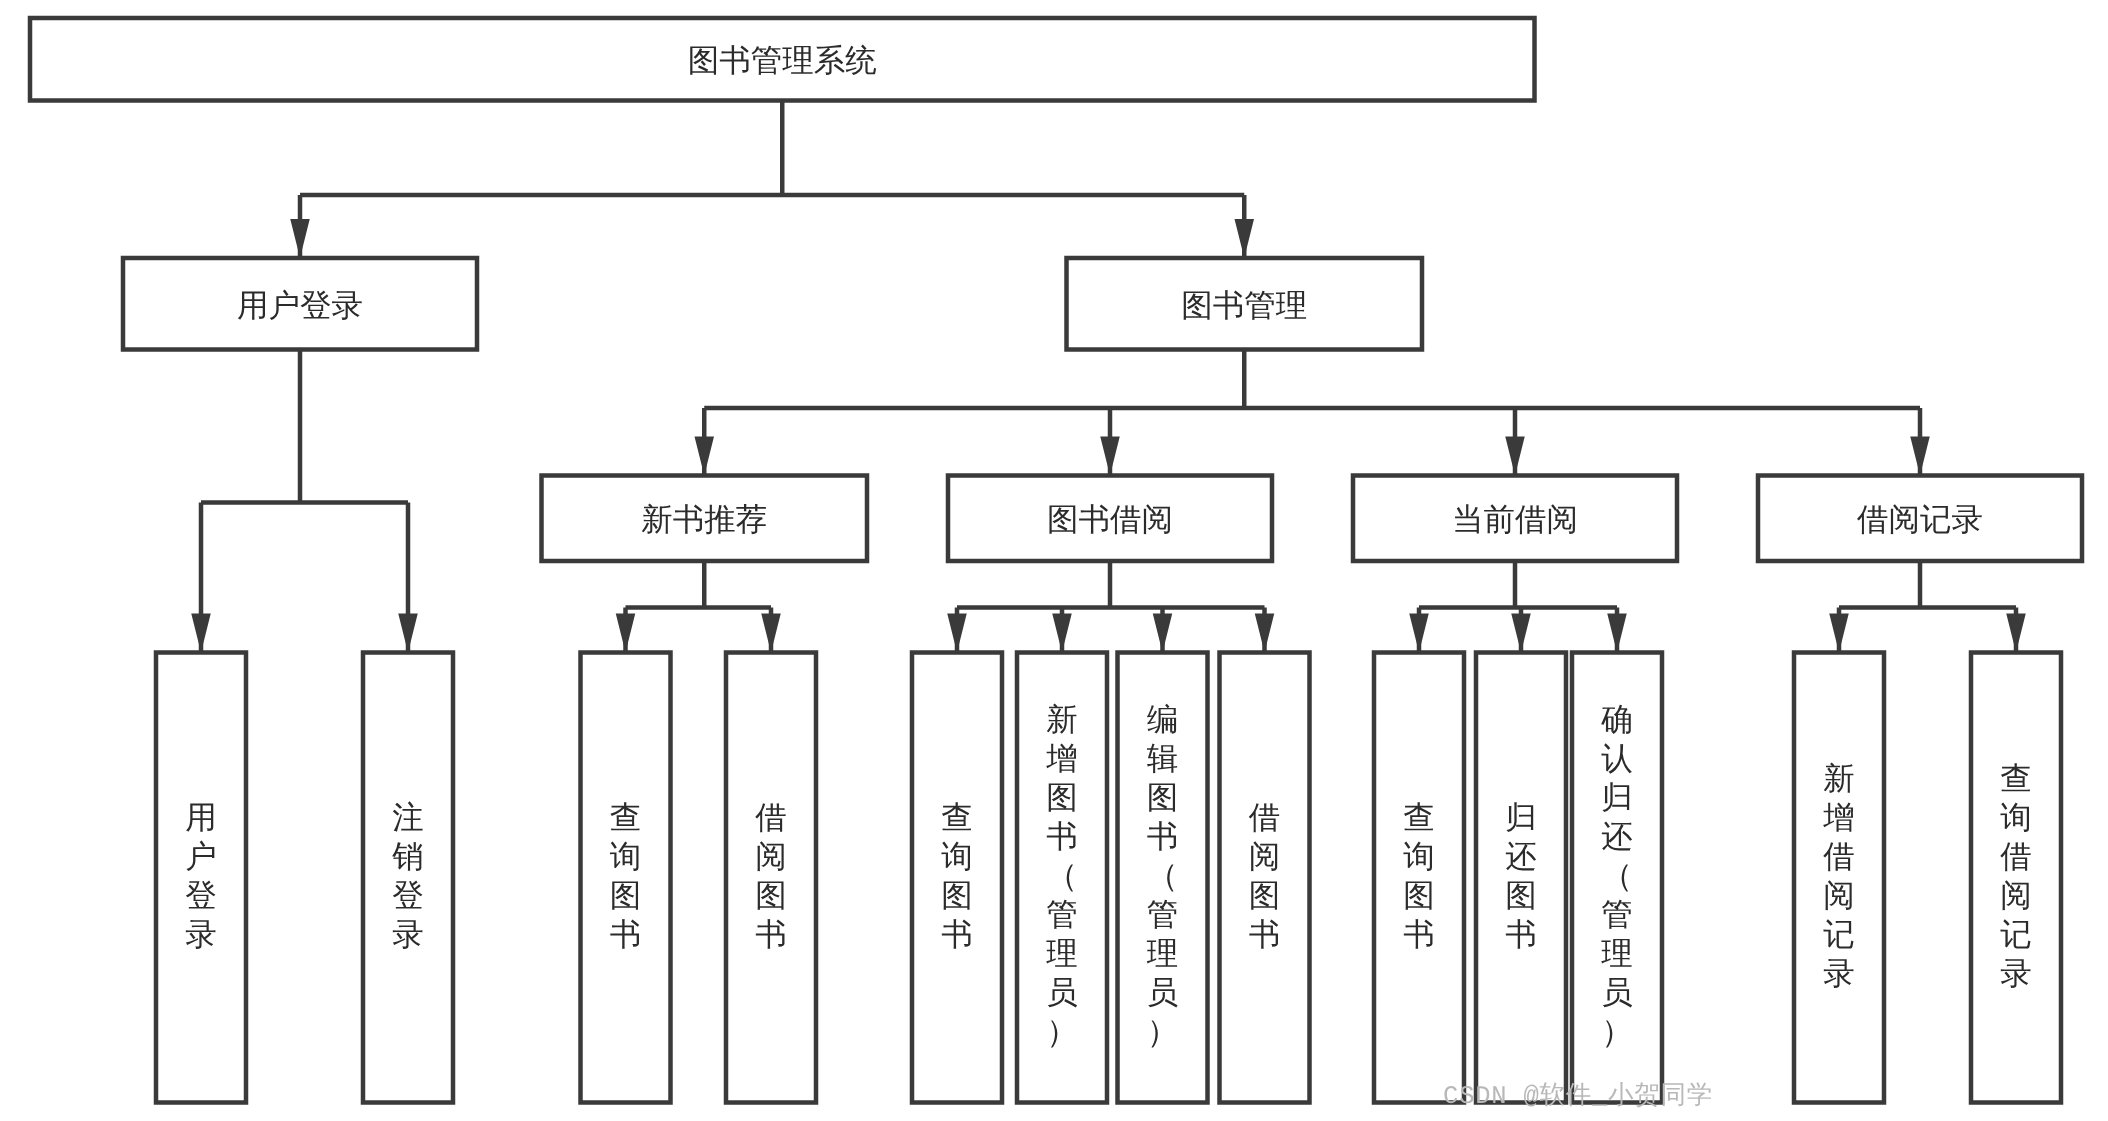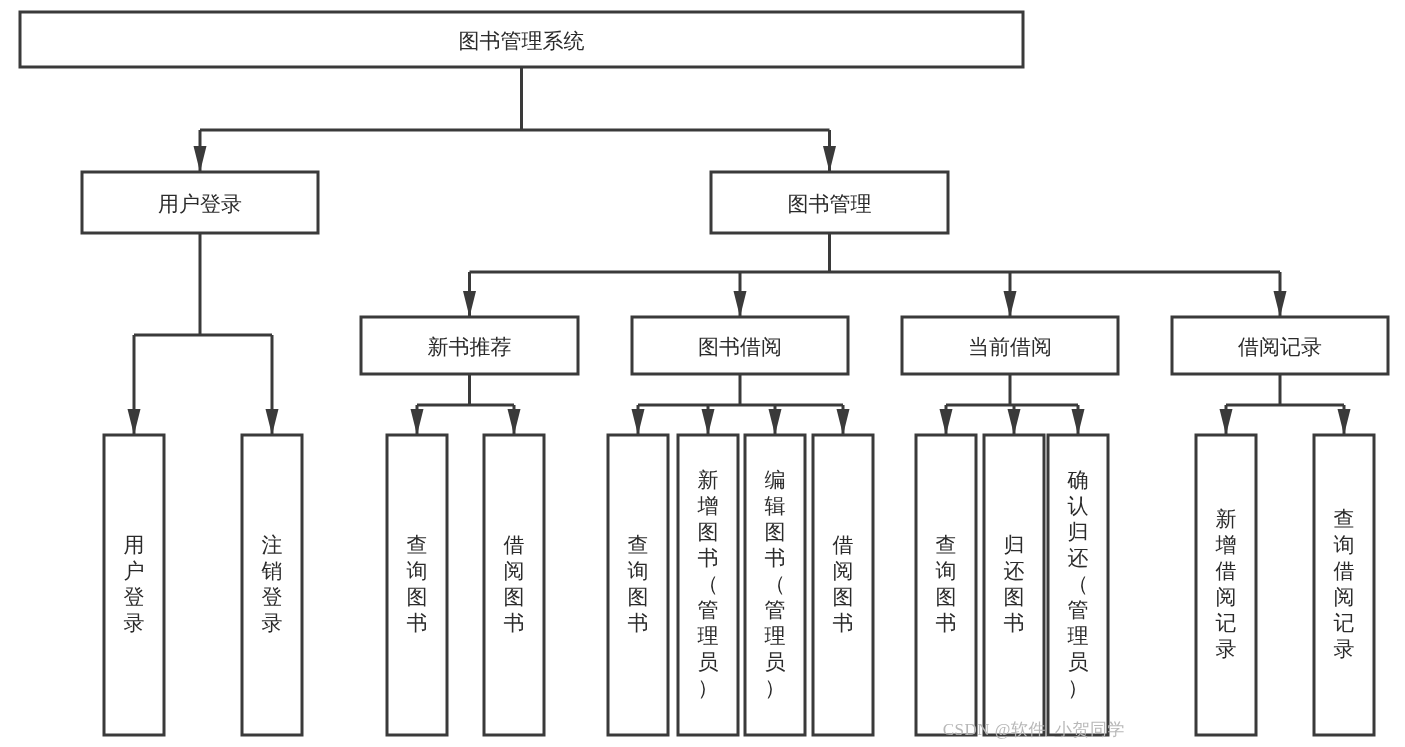--- a/index.html
+++ b/index.html
@@ -49,23 +49,23 @@
     dominant-baseline: central;
   }
   .node-label-vertical {
     font-family: "DejaVu Sans", "Liberation Sans", sans-serif;
     font-size: 21px;
     fill: #2b2b2b;
     text-anchor: middle;
   }
   .watermark {
     position: absolute;
-    right: 17px;
+    right: 0;
     bottom: 6px;
-    font-family: Liberation Serif, serif;
+    font-family: Liberation Mono, monospace;
     font-size: 17px;
     color: #b8b8b8;
     letter-spacing: 0.5px;
     white-space: nowrap;
     pointer-events: none;
   }
 </style>
 </head>
 <body>
 

